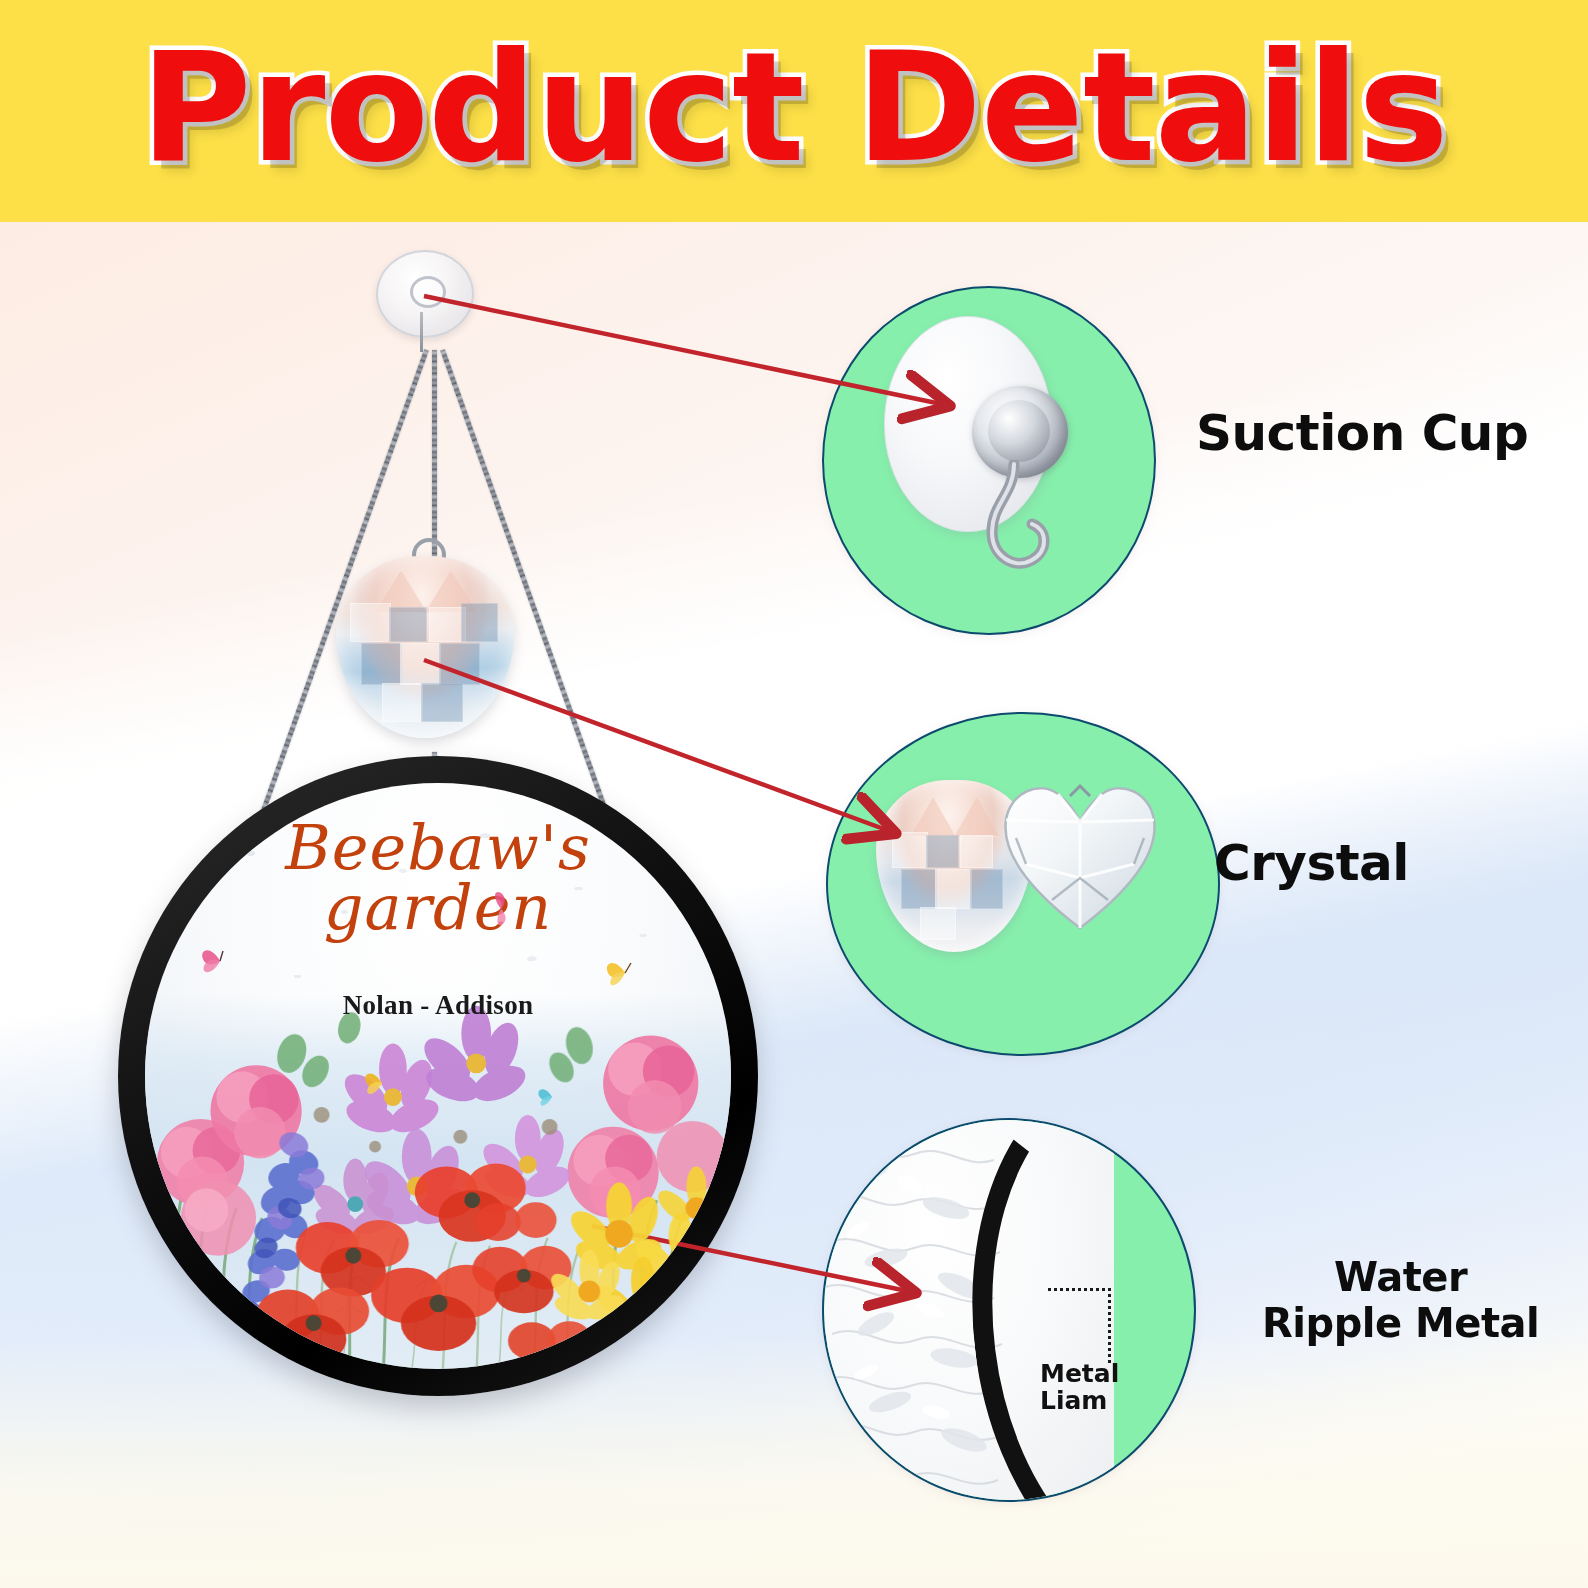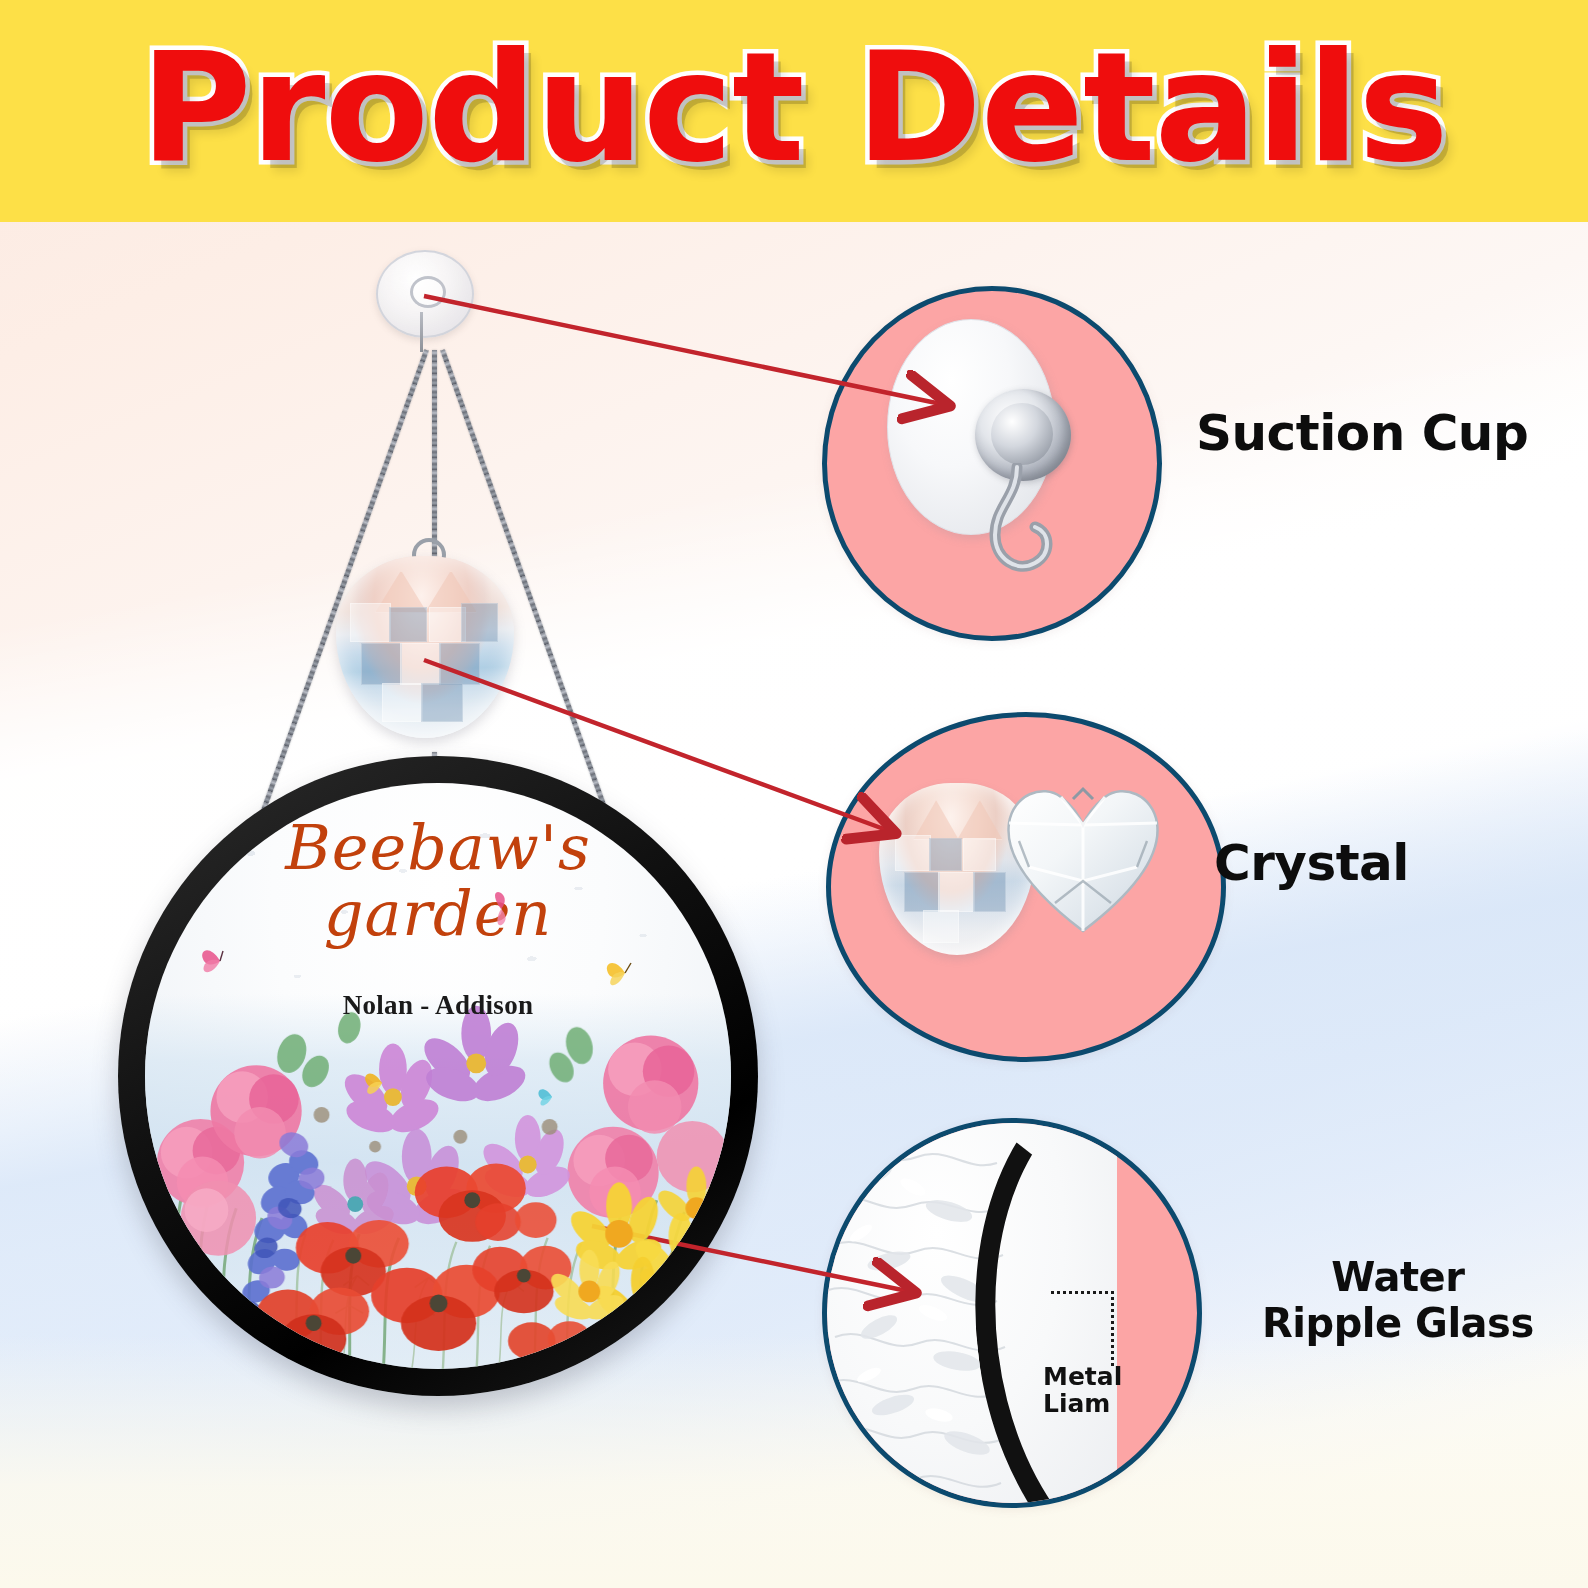--- a/index.html
+++ b/index.html
@@ -208,21 +208,21 @@
     left: 0; right: 0; top: 62px;
     text-align: center;
     font-family: "DejaVu Serif", serif;
     font-style: italic;
     font-size: 62px;
     line-height: 0.96;
     color: #c2410c;
     z-index: 6;
     letter-spacing: 1px;
   }
-  .disc-title .ln2 { display: block; font-size: 62px; margin-top: 6px; }
+  .disc-title .ln2 { display: block; font-size: 62px; margin-top: 0; }
   .disc-names {
     position: absolute;
     left: 0; right: 0; top: 232px;
     text-align: center;
     font-family: "Liberation Serif", serif;
     font-weight: bold;
     font-size: 27px;
     line-height: 1.28;
     color: #1a1a1a;
     z-index: 6;
@@ -231,23 +231,23 @@
 
   
   .bfly { position: absolute; z-index: 7; }
 
   
   .flowers { position: absolute; left: 0; right: 0; bottom: -6px; height: 66%; z-index: 5; }
 
   
   .callout {
     position: absolute;
-    border: 5px solid #0c4a6e;
-    border-radius: 50%;
-    background: #fca5a5;
+    border: 2px solid #0c4a6e;
+    border-radius: 50%;
+    background: #86efac;
     overflow: hidden;
     box-shadow: 0 2px 10px rgba(140,100,100,0.10);
   }
   .callout-suction { left: 822px; top: 286px;  width: 330px; height: 345px; }
   .callout-crystal { left: 826px; top: 712px;  width: 390px; height: 340px; }
   .callout-glass   { left: 822px; top: 1118px; width: 370px; height: 380px; }
 
   .co-inner { position: absolute; inset: 0; }
 
   
@@ -768,16 +768,16 @@
     </defs>
     <line x1="424" y1="296" x2="946" y2="405" stroke="#c2242c" stroke-width="4.5" marker-end="url(#ah)"></line>
     <line x1="424" y1="660" x2="892" y2="832" stroke="#c2242c" stroke-width="4.5" marker-end="url(#ah)"></line>
     <line x1="592" y1="1226" x2="912" y2="1292" stroke="#c2242c" stroke-width="4.5" marker-end="url(#ah)"></line>
   </svg>
 
   <div class="side-label label-suction">Suction Cup</div>
   <div class="side-label label-crystal">Crystal</div>
   <div class="side-label label-glass">
     <span>Water</span>
-    <span class="l2">Ripple Glass</span>
+    <span class="l2">Ripple Metal</span>
   </div>
 
 </div>
 
 </body></html>

